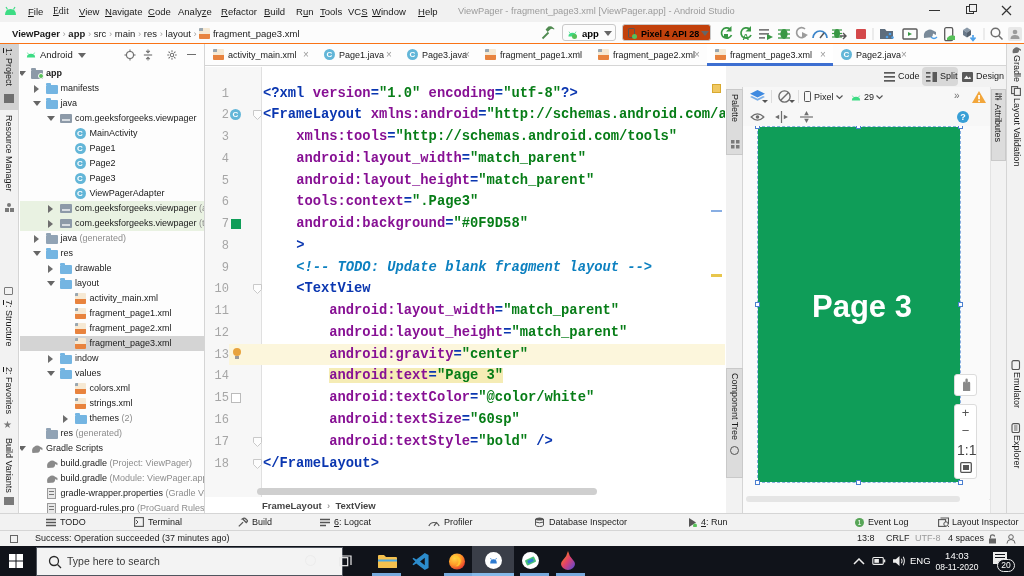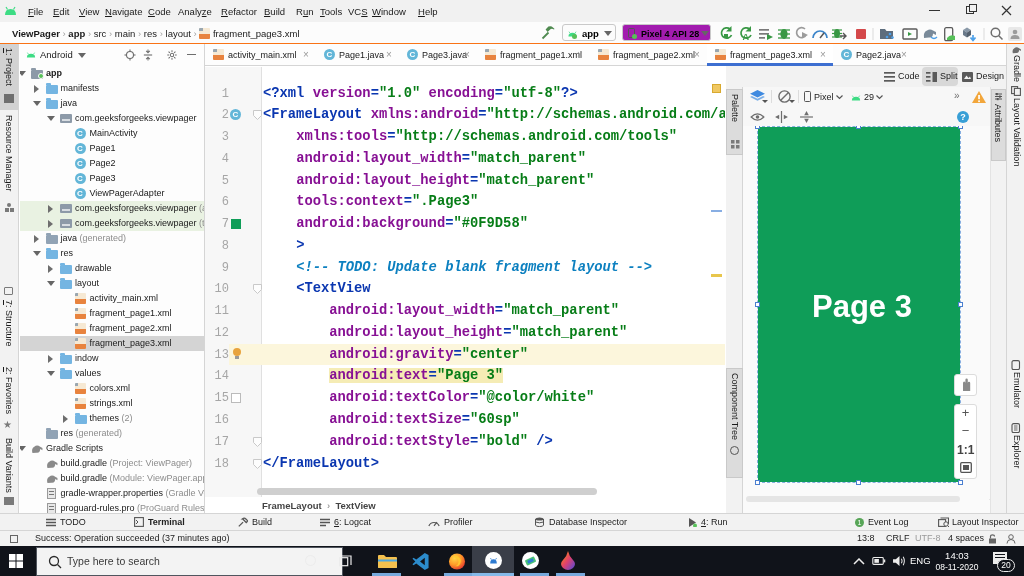--- a/index.html
+++ b/index.html
@@ -31,33 +31,34 @@
 <body>
 
 <div class="abs" style="left:0;top:0;width:1024px;height:36px;background:#f1f1f1;border-bottom:6px solid #0369a1;">
   <svg class="abs" style="left:3px;top:5px;" width="15" height="12" viewBox="0 0 15 12">
     <path d="M2 10 Q2 4 7.5 4 Q13 4 13 10 Z" fill="#3ddc84"></path>
     <line x1="4.5" y1="4.5" x2="3" y2="2" stroke="#3ddc84" stroke-width="1.2"></line>
     <line x1="10.5" y1="4.5" x2="12" y2="2" stroke="#3ddc84" stroke-width="1.2"></line>
   </svg>
   <div class="abs" style="top:6px;font-size:9.5px;color:#1a1a1a;">
     <span class="abs" style="left:28px;"><span class="u">F</span>ile</span>
-    <span class="abs" style="left:53px;"><span class="u">E</span>dit</span>
+    <span class="abs" style="left:53px;font-family:Liberation Serif, serif;"><span class="u">E</span>dit</span>
     <span class="abs" style="left:79px;"><span class="u">V</span>iew</span>
     <span class="abs" style="left:105px;"><span class="u">N</span>avigate</span>
     <span class="abs" style="left:148px;"><span class="u">C</span>ode</span>
     <span class="abs" style="left:178px;">Analy<span class="u">z</span>e</span>
     <span class="abs" style="left:221px;"><span class="u">R</span>efactor</span>
     <span class="abs" style="left:264px;"><span class="u">B</span>uild</span>
     <span class="abs" style="left:296px;">R<span class="u">u</span>n</span>
     <span class="abs" style="left:320px;"><span class="u">T</span>ools</span>
     <span class="abs" style="left:348px;">VC<span class="u">S</span></span>
     <span class="abs" style="left:372px;"><span class="u">W</span>indow</span>
     <span class="abs" style="left:418px;"><span class="u">H</span>elp</span>
   </div>
+  <div class="abs" style="left:458px;top:6px;font-size:9.3px;color:#9b9b9b;white-space:nowrap;">ViewPager - fragment_page3.xml [ViewPager.app] - Android Studio</div>
   <div class="abs" style="left:929px;top:10px;width:11px;height:1.4px;background:#333;"></div>
   <div class="abs" style="left:966px;top:6px;width:8px;height:8px;border:1.2px solid #333;"></div>
   <div class="abs" style="left:969px;top:4px;width:8px;height:8px;border:1.2px solid #333;background:#f1f1f1;"></div>
   <svg class="abs" style="left:1001px;top:5px;" width="11" height="11">
       <path d="M1 1 L10 10 M10 1 L1 10" stroke="#333" stroke-width="1.2"></path>
     </svg>
 </div>
 
 <div class="abs" style="left:0;top:22px;width:1024px;height:22px;background:#fcfcfc;border-bottom:1px solid #f97316;">
   <div class="abs" style="left:12px;top:6px;font-size:9.5px;color:#1a1a1a;white-space:nowrap;">
@@ -73,21 +74,21 @@
     <svg class="abs" style="left:4px;top:4px;" width="11" height="9" viewBox="0 0 15 12">
         <path d="M2 10 Q2 5 7.5 5 Q13 5 13 10 Z" fill="#3ddc84"></path>
         <line x1="4" y1="5.5" x2="2.7" y2="3.5" stroke="#3ddc84"></line>
         <line x1="11" y1="5.5" x2="12.3" y2="3.5" stroke="#3ddc84"></line>
       </svg>
     <div class="abs" style="left:9px;top:9px;width:5px;height:5px;background:#57c059;border-radius:50%;"></div>
     <span class="abs" style="left:19px;top:3px;font-size:9.5px;font-weight:bold;">app</span>
     <div class="arrow-d abs" style="left:41px;top:6px;"></div>
   </div>
 
-  <div class="abs" style="left:622px;top:2px;width:89px;height:17px;border:1px solid #c9c9c9;border-radius:3px;background:#a21caf;">
+  <div class="abs" style="left:622px;top:2px;width:89px;height:17px;border:1px solid #c9c9c9;border-radius:3px;background:#c2410c;">
     <div class="abs" style="left:5px;top:3px;width:7px;height:10px;border:1.2px solid #555;border-radius:1.5px;"></div>
     <div class="abs" style="left:9px;top:9px;width:5px;height:5px;background:#57c059;border-radius:50%;"></div>
     <span class="abs" style="left:18px;top:3.5px;font-size:9px;font-weight:bold;">Pixel 4 API 28</span>
     <div class="arrow-d abs" style="left:78px;top:6px;"></div>
   </div>
 
   <svg class="abs" style="left:716px;top:4px;" width="310" height="16" viewBox="0 0 310 16">
 
     <g stroke="#389844" stroke-width="1.7" fill="none">
         <path d="M14 3 A5.2 5.2 0 1 0 15.5 9"></path>
@@ -504,21 +505,21 @@
   <div class="abs" style="left:130px;top:354px;width:5px;height:5px;background:#fff;border:1px solid #4a7fd0;"></div>
   <div class="abs" style="left:232px;top:354px;width:5px;height:5px;background:#fff;border:1px solid #4a7fd0;"></div>
 
   <div class="abs" style="left:228px;top:248px;width:23px;height:22px;background:#fff;border:1px solid #dcdcdc;border-radius:3px;"></div>
   <svg class="abs" style="left:233px;top:252px;" width="13" height="14" viewBox="0 0 13 14">
       <path d="M4 13 L4 5 Q4 3.5 5.2 3.5 Q6.4 3.5 6.4 5 L6.4 1.8 Q6.4 0.5 7.6 0.5 Q8.8 0.5 8.8 1.8 L8.8 5 Q8.8 3.8 10 3.8 Q11.2 3.8 11.2 5 L11.2 13 Z" fill="#8a8a8a"></path>
     </svg>
   <div class="abs" style="left:228px;top:278px;width:23px;height:75px;background:#fff;border:1px solid #dcdcdc;border-radius:3px;"></div>
   <div class="abs" style="left:233px;top:280px;width:13px;height:13px;color:#555;font-size:13px;line-height:13px;text-align:center;">+</div>
   <div class="abs" style="left:233px;top:299px;width:13px;height:13px;color:#555;font-size:13px;line-height:11px;text-align:center;">−</div>
-  <div class="abs" style="left:231px;top:318px;width:17px;height:13px;color:#444;font-size:12px;line-height:13px;text-align:right;font-weight:bold;">1:1</div>
+  <div class="abs" style="left:231px;top:318px;width:17px;height:13px;color:#444;font-size:14px;line-height:13px;text-align:right;font-weight:normal;">1:1</div>
   <svg class="abs" style="left:234px;top:336px;" width="12" height="11" viewBox="0 0 12 11">
       <rect x="0.7" y="0.7" width="10.6" height="9.6" rx="1" stroke="#555" stroke-width="1.3" fill="none"></rect>
       <rect x="3" y="3" width="6" height="5" fill="#555"></rect>
     </svg>
   <div class="abs" style="left:20px;top:370px;width:214px;height:6px;background:#e5e5e5;border-radius:3px;"></div>
   <svg class="abs" style="left:261px;top:361px;" width="14" height="14">
       <path d="M13 3 L3 13 M13 8 L8 13" stroke="#b5b5b5" stroke-width="1.5"></path>
     </svg>
 </div>
 
@@ -568,21 +569,21 @@
 
 <div class="abs" style="left:0;top:513px;width:1024px;height:17px;background:#f2f2f2;border-top:1px solid #d5d5d5;">
   <svg class="abs" style="left:46px;top:4px;" width="10" height="9">
       <path d="M0 1.5 h10 M0 4.5 h10 M0 7.5 h10" stroke="#555" stroke-width="1.3"></path>
     </svg>
   <span class="bbi" style="left:60px;top:3px;">TODO</span>
   <svg class="abs" style="left:134px;top:3px;" width="10" height="10">
       <rect x="0.6" y="0.6" width="8.8" height="8.8" stroke="#555" stroke-width="1.1" fill="none"></rect>
       <path d="M2 3 L4 5 L2 7" stroke="#555" stroke-width="1" fill="none"></path>
     </svg>
-  <span class="bbi" style="left:148px;top:3px;font-weight:bold;">Terminal</span>
+  <span class="bbi" style="left:148px;top:3px;">Terminal</span>
   <svg class="abs" style="left:238px;top:3px;" width="11" height="11" viewBox="0 0 14 14">
       <path d="M1 12 L6.5 6.5 M5.5 2.5 Q8 0.5 10 2.5 L11.5 4 Q12.5 5 11.5 6 L10.5 7 L6 2.5 Z" stroke="#555" stroke-width="1.6" fill="none"></path>
     </svg>
   <span class="bbi" style="left:252px;top:3px;">Build</span>
   <svg class="abs" style="left:320px;top:4px;" width="10" height="9">
       <path d="M0 1.5 h10 M0 4.5 h10 M0 7.5 h6" stroke="#555" stroke-width="1.3"></path>
     </svg>
   <span class="bbi" style="left:334px;top:3px;"><span class="u">6</span>: Logcat</span>
   <svg class="abs" style="left:428px;top:4px;" width="12" height="9" viewBox="0 0 14 10">
       <path d="M1 9 A6.5 6.5 0 0 1 13 9" stroke="#555" stroke-width="1.4" fill="none"></path>

